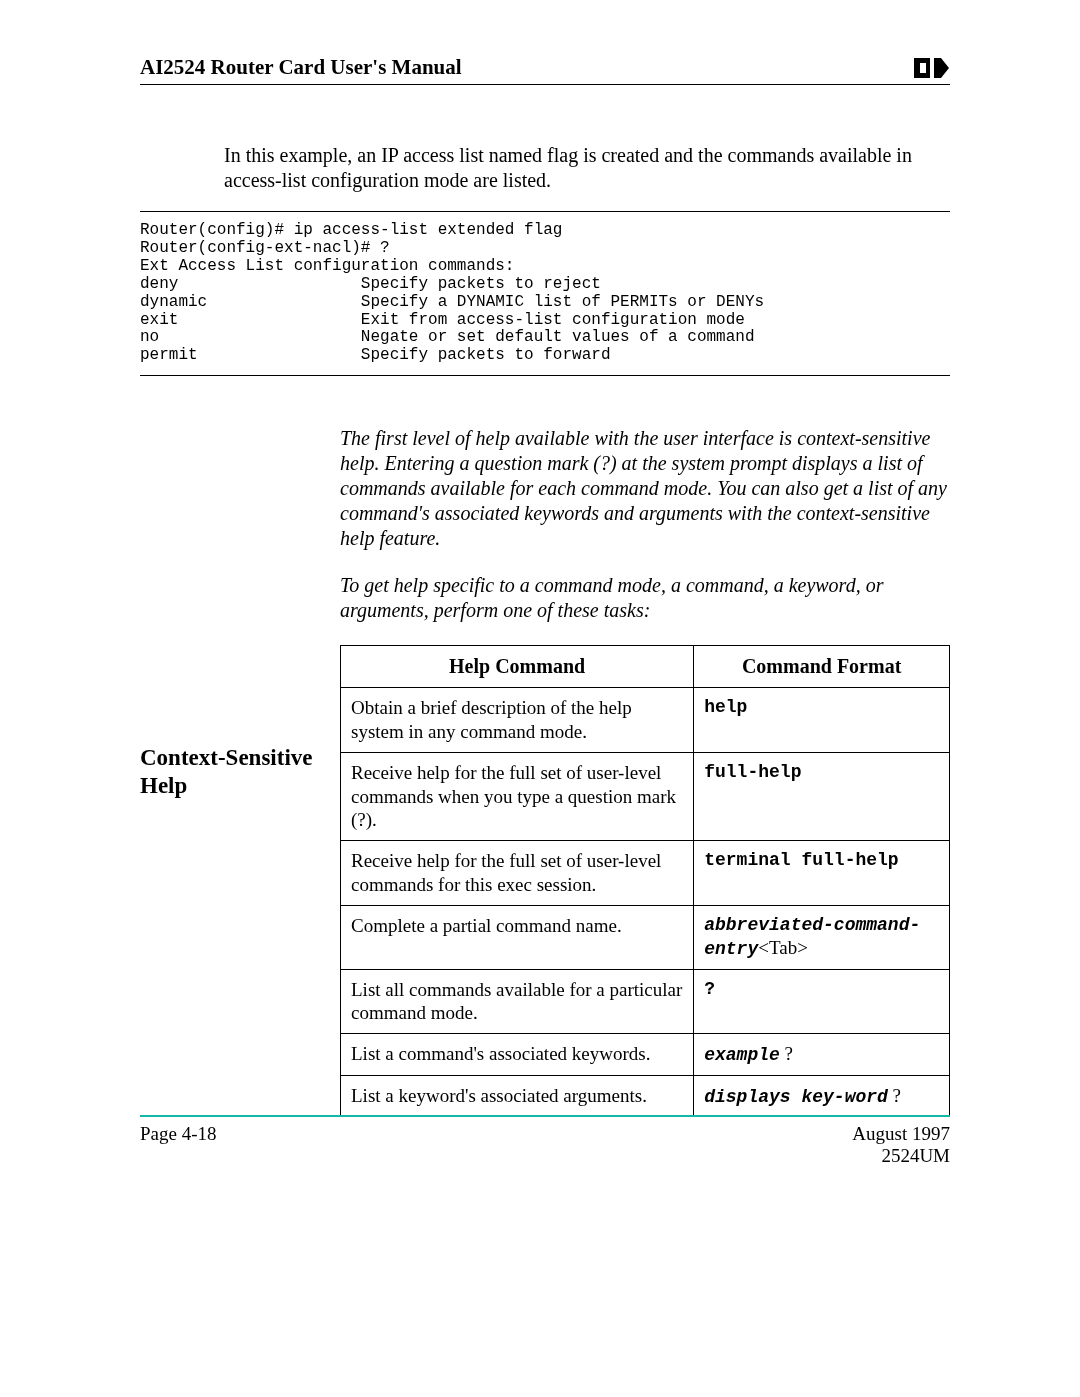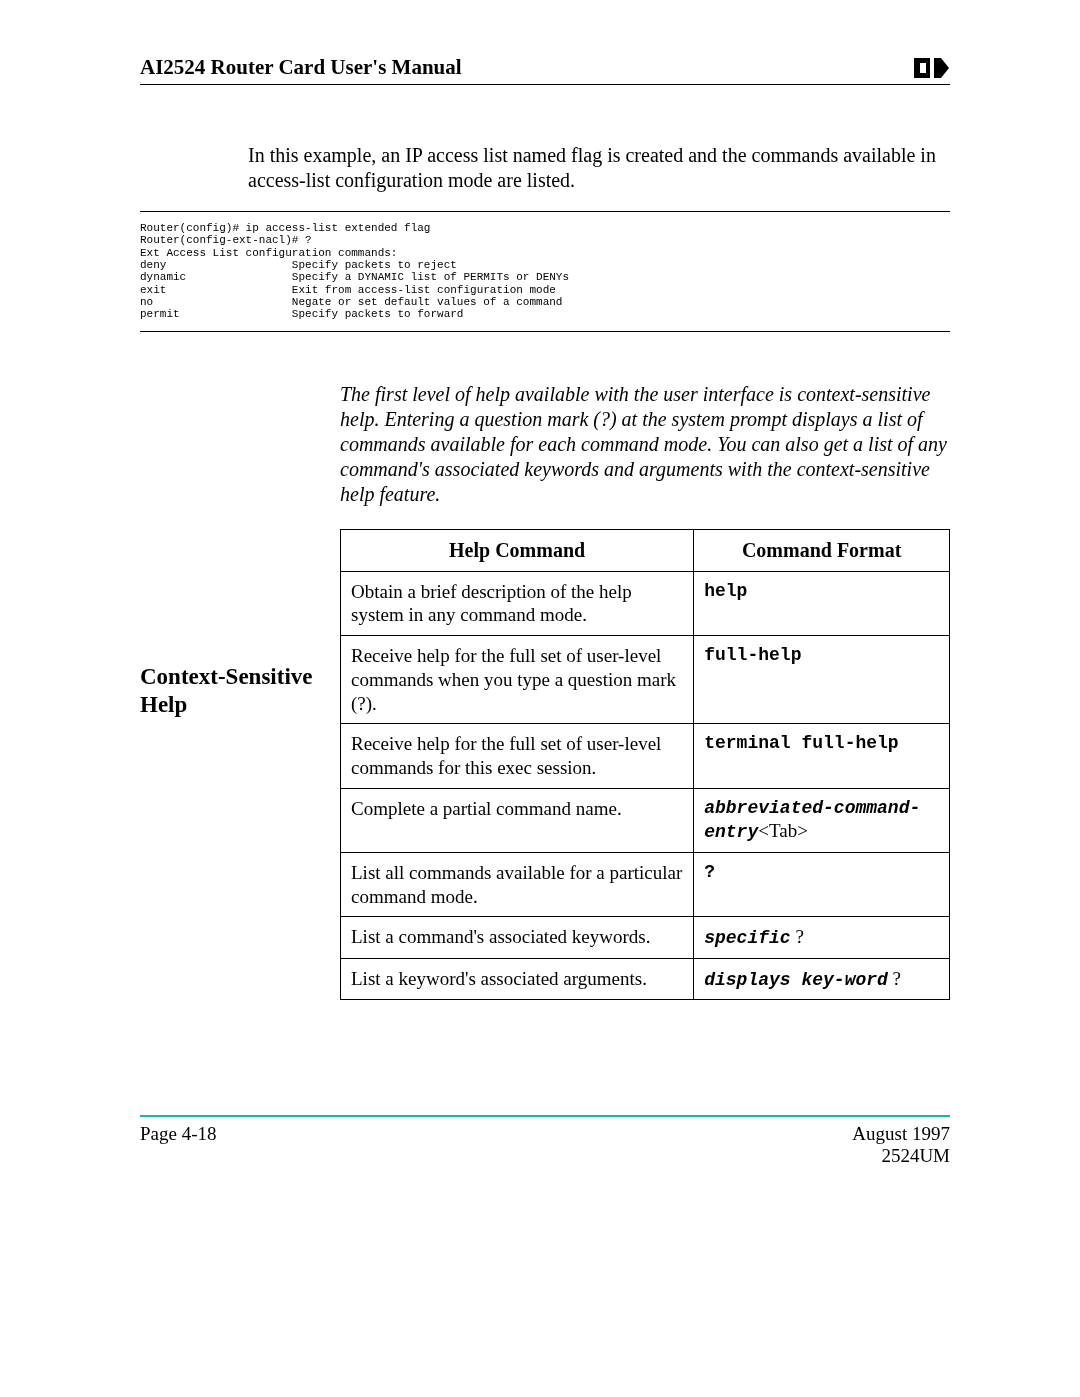--- a/index.html
+++ b/index.html
@@ -27,33 +27,33 @@
   }
   .header-title {
     font-weight: bold;
     font-size: 21px;
   }
   .logo {
     display: inline-block;
   }
   .logo svg { display: block; }
   .intro-para {
-    margin-left: 108px;
+    margin-left: 84px;
     font-size: 20px;
     line-height: 1.25;
     margin-bottom: 18px;
   }
   hr.rule {
     border: none;
     border-top: 1px solid #000;
     margin: 0 0 10px 0;
   }
   .code-block {
     font-family: "Courier New", monospace;
-    font-size: 11px;
+    font-size: 16px;
     white-space: pre;
     line-height: 1.12;
     margin: 0 0 10px 0;
   }
   hr.rule2 {
     border: none;
     border-top: 1px solid #000;
     margin: 0 0 50px 0;
   }
   .section {
@@ -147,20 +147,21 @@
 dynamic                Specify a DYNAMIC list of PERMITs or DENYs
 exit                   Exit from access-list configuration mode
 no                     Negate or set default values of a command
 permit                 Specify packets to forward</div>
   <hr class="rule2">
 
   <div class="section">
     <div class="section-heading">Context-Sensitive Help</div>
     <div class="section-body">
       <p>The first level of help available with the user interface is context-sensitive help. Entering a question mark (?) at the system prompt displays a list of commands available for each command mode. You can also get a list of any command's associated keywords and arguments with the context-sensitive help feature.</p>
+      <p>To get help specific to a command mode, a command, a keyword, or arguments, perform one of these tasks:</p>
 
       <table class="help-table">
         <thead>
           <tr>
             <th>Help Command</th>
             <th>Command Format</th>
           </tr>
         </thead>
         <tbody id="help-tbody">
             <tr>
@@ -178,21 +179,21 @@
             <tr>
               <td>Complete a partial command name.</td>
               <td class="fmt-mono"><span class="ital">abbreviated-command-entry</span><span class="roman">&lt;Tab&gt;</span></td>
             </tr>
             <tr>
               <td>List all commands available for a particular command mode.</td>
               <td class="fmt-mono"><span>?</span></td>
             </tr>
             <tr>
               <td>List a command's associated keywords.</td>
-              <td class="fmt-mono"><span class="ital">specific</span><span class="roman"> ?</span></td>
+              <td class="fmt-mono"><span class="ital">example</span><span class="roman"> ?</span></td>
             </tr>
             <tr>
               <td>List a keyword's associated arguments.</td>
               <td class="fmt-mono"><span class="ital">displays key-word</span><span class="roman"> ?</span></td>
             </tr>
           </tbody>
       </table>
     </div>
   </div>
 

